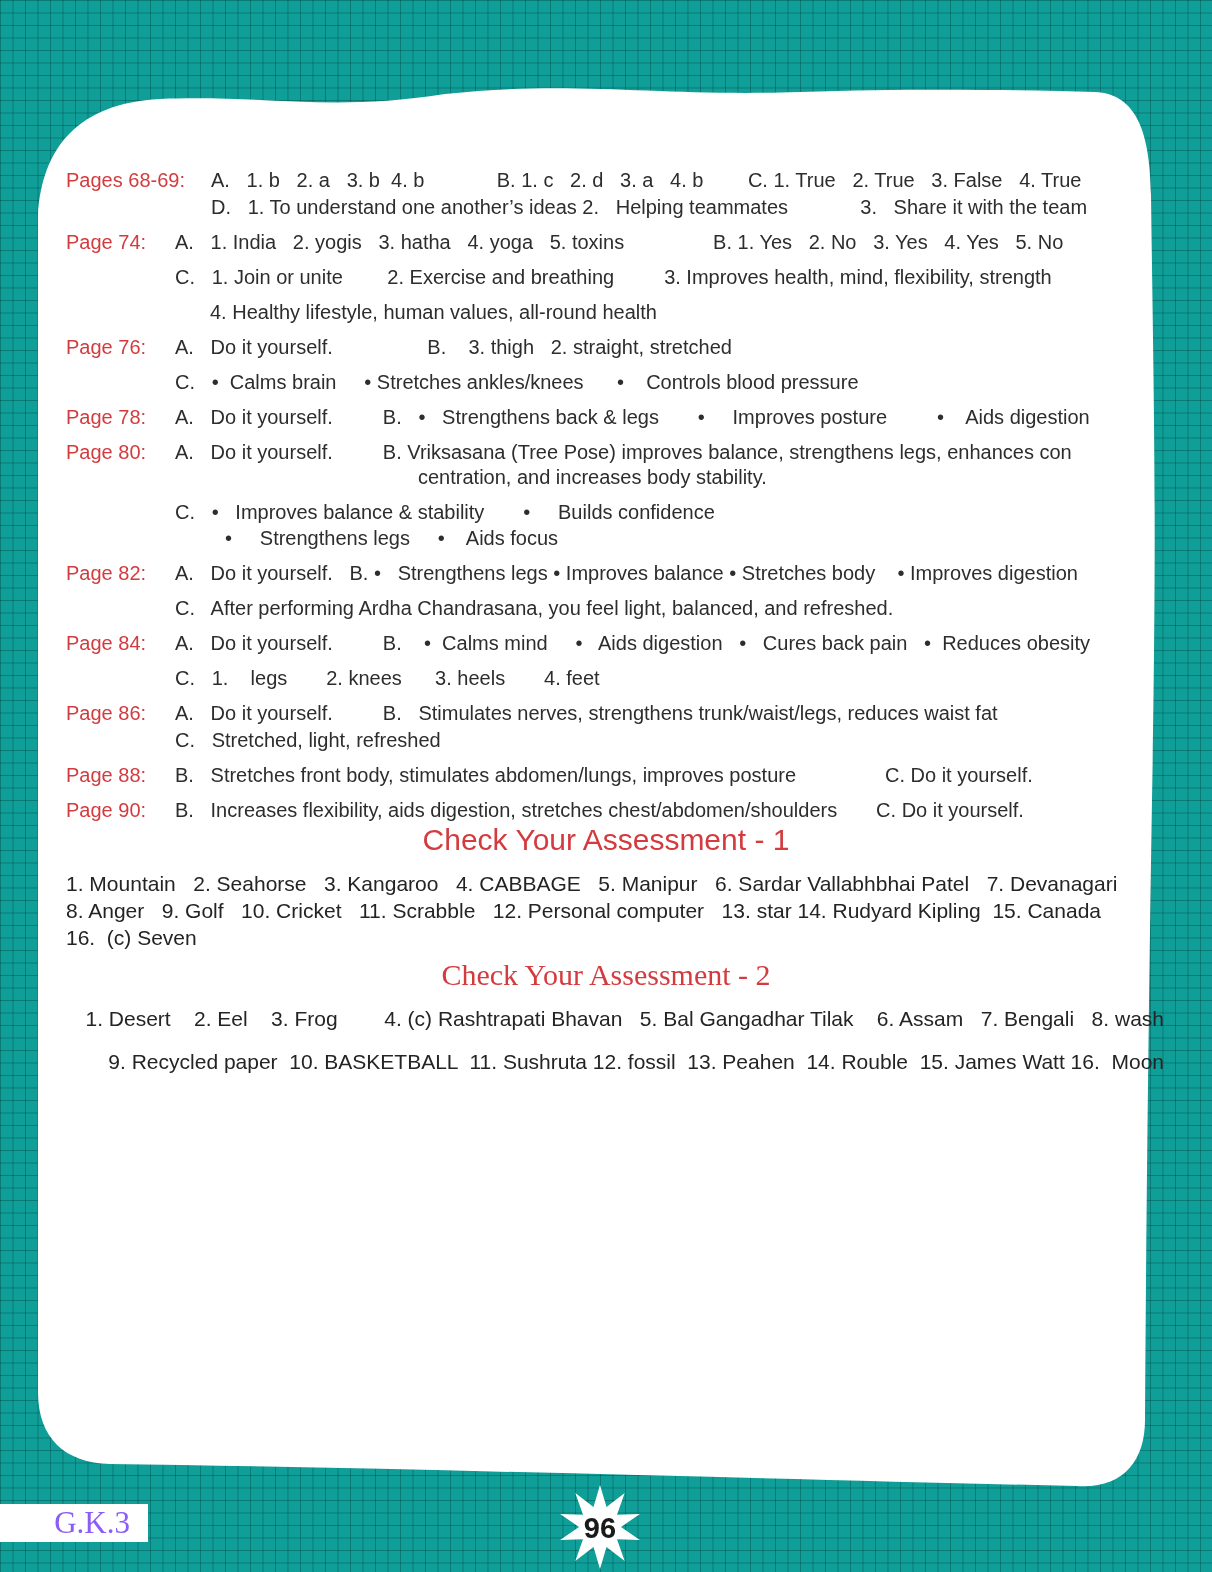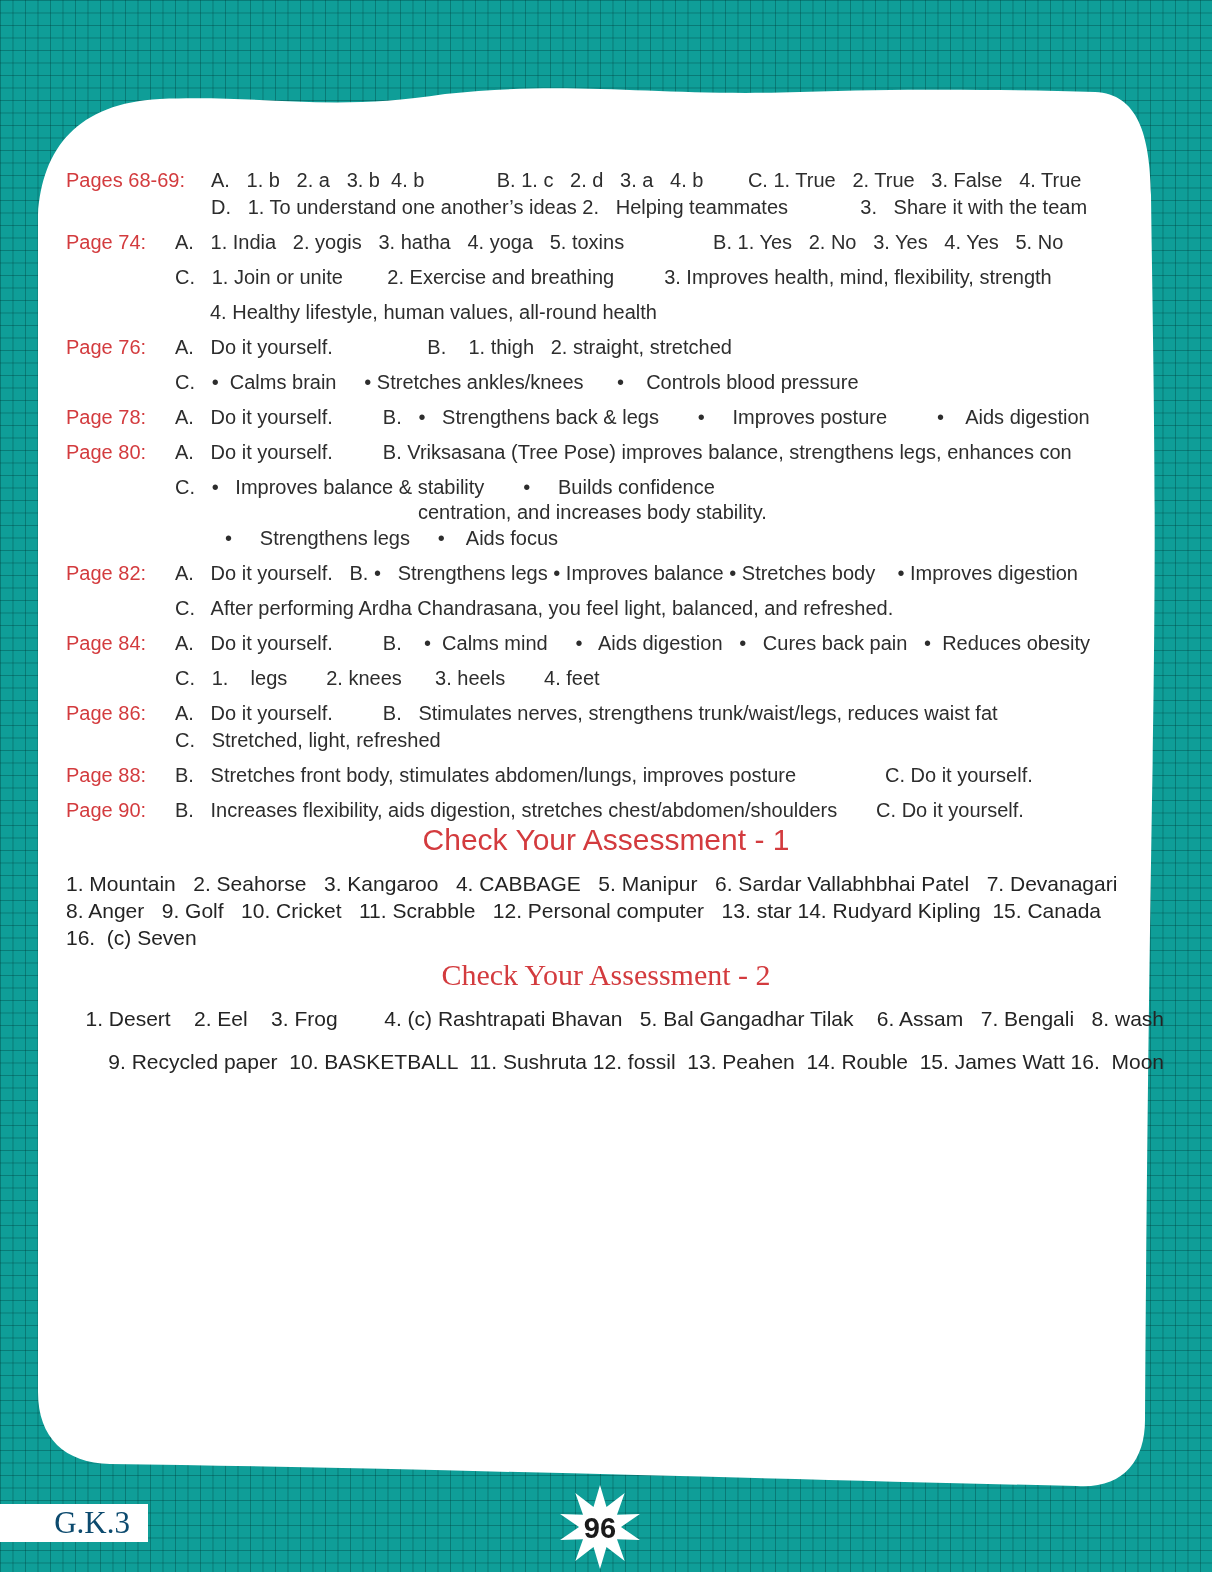--- a/index.html
+++ b/index.html
@@ -26,21 +26,21 @@
   .ind243 .txt{padding-left:243px;}
   .heading{color:#d33b3e;text-align:center;font-size:30px;line-height:28px;margin-top:4px;}
   .heading.h2{margin-top:10px;font-family:Liberation Serif, serif;}
   .assess{padding-left:66px;padding-right:48px;color:#242424;font-size:21px;}
   .assess .aline{line-height:27px;white-space:pre-wrap;}
   .assess.a1{margin-top:16px;}
   .assess.a2 .aline{margin-top:17px;line-height:26px;}
   .assess.a2{margin-top:12px;text-align:right;}
   .gk-box{
     position:absolute;left:0;top:1504px;width:148px;height:38px;z-index:3;
-    background:#ffffff;color:#0c4a6e;
+    background:#ffffff;color:#8b5cf6;
     font-family:"Liberation Serif","DejaVu Serif",serif;font-size:31px;
     display:flex;align-items:center;justify-content:flex-end;padding-right:18px;box-sizing:border-box;
   }
   .burst{position:absolute;left:548px;top:1478px;width:104px;height:100px;z-index:3;}
   .burst svg{position:absolute;left:0;top:0;}
   .burst .num{
     position:absolute;left:0;top:0;width:104px;height:100px;display:flex;align-items:center;justify-content:center;
     font-size:29px;font-weight:bold;color:#1a1a1a;
   }
 </style>
@@ -80,41 +80,41 @@
   <div class="row">
       <span class="lbl"></span>
       <span class="txt">C.   1. Join or unite        2. Exercise and breathing         3. Improves health, mind, flexibility, strength</span>
     </div>
   <div class="row ind35">
       <span class="lbl"></span>
       <span class="txt">4. Healthy lifestyle, human values, all-round health</span>
     </div>
   <div class="row">
       <span class="lbl">Page 76:</span>
-      <span class="txt">A.   Do it yourself.                 B.    1. thigh   2. straight, stretched</span>
+      <span class="txt">A.   Do it yourself.                 B.    3. thigh   2. straight, stretched</span>
     </div>
   <div class="row">
       <span class="lbl"></span>
       <span class="txt">C.   •  Calms brain     • Stretches ankles/knees      •    Controls blood pressure</span>
     </div>
   <div class="row">
       <span class="lbl">Page 78:</span>
       <span class="txt">A.   Do it yourself.         B.   •   Strengthens back &amp; legs       •     Improves posture         •    Aids digestion</span>
     </div>
   <div class="row">
       <span class="lbl">Page 80:</span>
       <span class="txt">A.   Do it yourself.         B. Vriksasana (Tree Pose) improves balance, strengthens legs, enhances con</span>
     </div>
+  <div class="row mt1 ind243">
+      <span class="lbl"></span>
+      <span class="txt">centration, and increases body stability.</span>
+    </div>
   <div class="row">
       <span class="lbl"></span>
       <span class="txt">C.   •   Improves balance &amp; stability       •     Builds confidence</span>
-    </div>
-  <div class="row mt1 ind243">
-      <span class="lbl"></span>
-      <span class="txt">centration, and increases body stability.</span>
     </div>
   <div class="row mt2 ind35">
       <span class="lbl"></span>
       <span class="txt">•     Strengthens legs     •    Aids focus</span>
     </div>
   <div class="row">
       <span class="lbl">Page 82:</span>
       <span class="txt">A.   Do it yourself.   B. •   Strengthens legs • Improves balance • Stretches body    • Improves digestion</span>
     </div>
   <div class="row">

